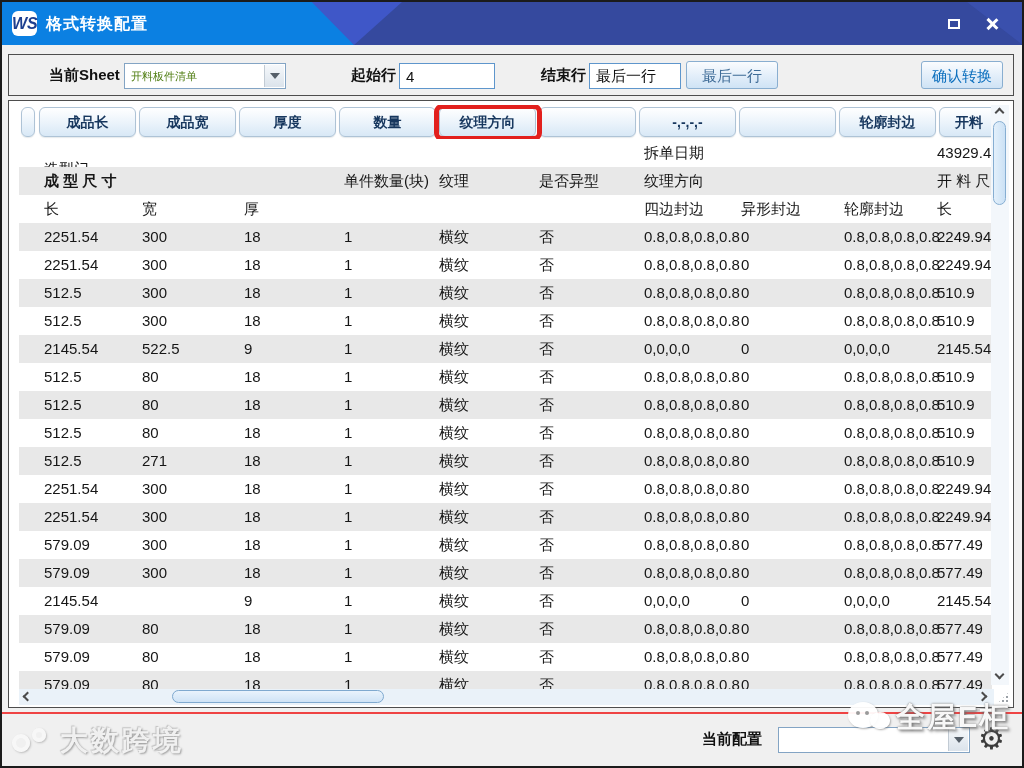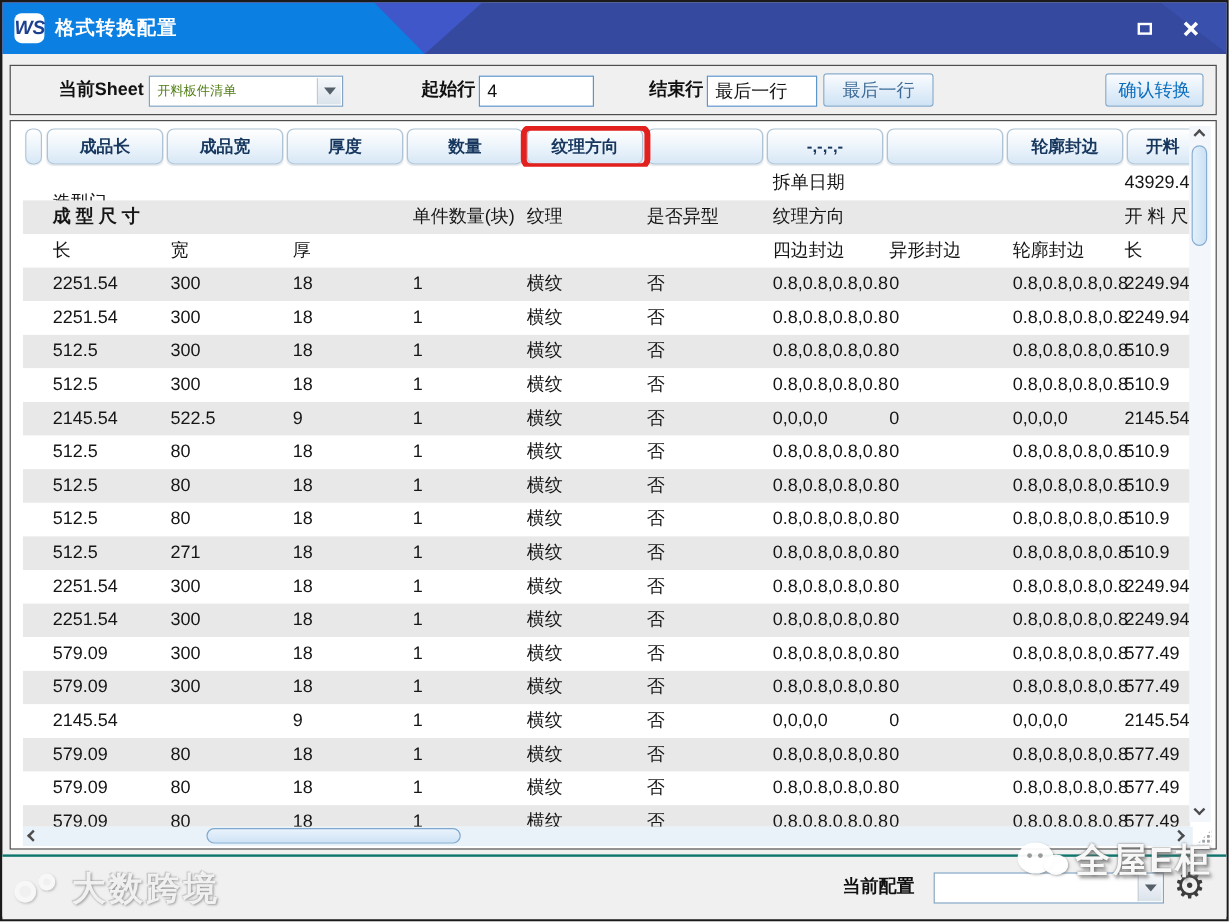--- a/index.html
+++ b/index.html
@@ -71,21 +71,21 @@
   .hscroll{position:absolute;left:10px;top:588px;width:975px;height:16px;background:#eaf2f9;}
   .hthumb{position:absolute;left:153px;top:1px;width:212px;height:13px;background:linear-gradient(#e9f3fc,#cfe3f6);
     border:1px solid #7fa9cf;border-radius:7px;}
   .harrow{position:absolute;top:4px;}
   .harrow.left{left:5px;}
   .harrow.right{left:960px;}
   .grip{position:absolute;right:3px;bottom:3px;width:13px;height:13px;
     background-image:radial-gradient(#9aa0a6 1.1px,transparent 1.3px);background-size:4px 4px;
     clip-path:polygon(100% 0,100% 100%,0 100%);}
   
-  .statusbar{position:absolute;left:2px;top:712px;width:1020px;height:52px;background:#f0f0f0;border-top:2px solid #0f766e;}
+  .statusbar{position:absolute;left:2px;top:712px;width:1020px;height:52px;background:#f0f0f0;border-top:2px solid #ef4444;}
   .sb-label{position:absolute;left:700px;top:0;height:50px;line-height:50px;font-size:15px;font-weight:bold;color:#111;}
   .sb-combo{left:776px;top:13px;width:192px;height:26px;}
   .gear{position:absolute;left:976px;top:7px;font-size:30px;color:#3c3c3c;line-height:36px;}
   
   .wm-left{position:absolute;left:12px;top:722px;z-index:9;display:flex;align-items:center;opacity:.85;pointer-events:none;}
   .wm-left .wm-logo{position:relative;width:40px;height:34px;margin-right:8px;}
   .wm-left .ring{position:absolute;border:4px solid rgba(250,250,250,.9);border-radius:50%;
     box-shadow:1px 1px 2px rgba(120,120,120,.5);}
   .ring.r1{width:18px;height:18px;left:0;top:10px;}
   .ring.r2{width:14px;height:14px;left:20px;top:4px;}

